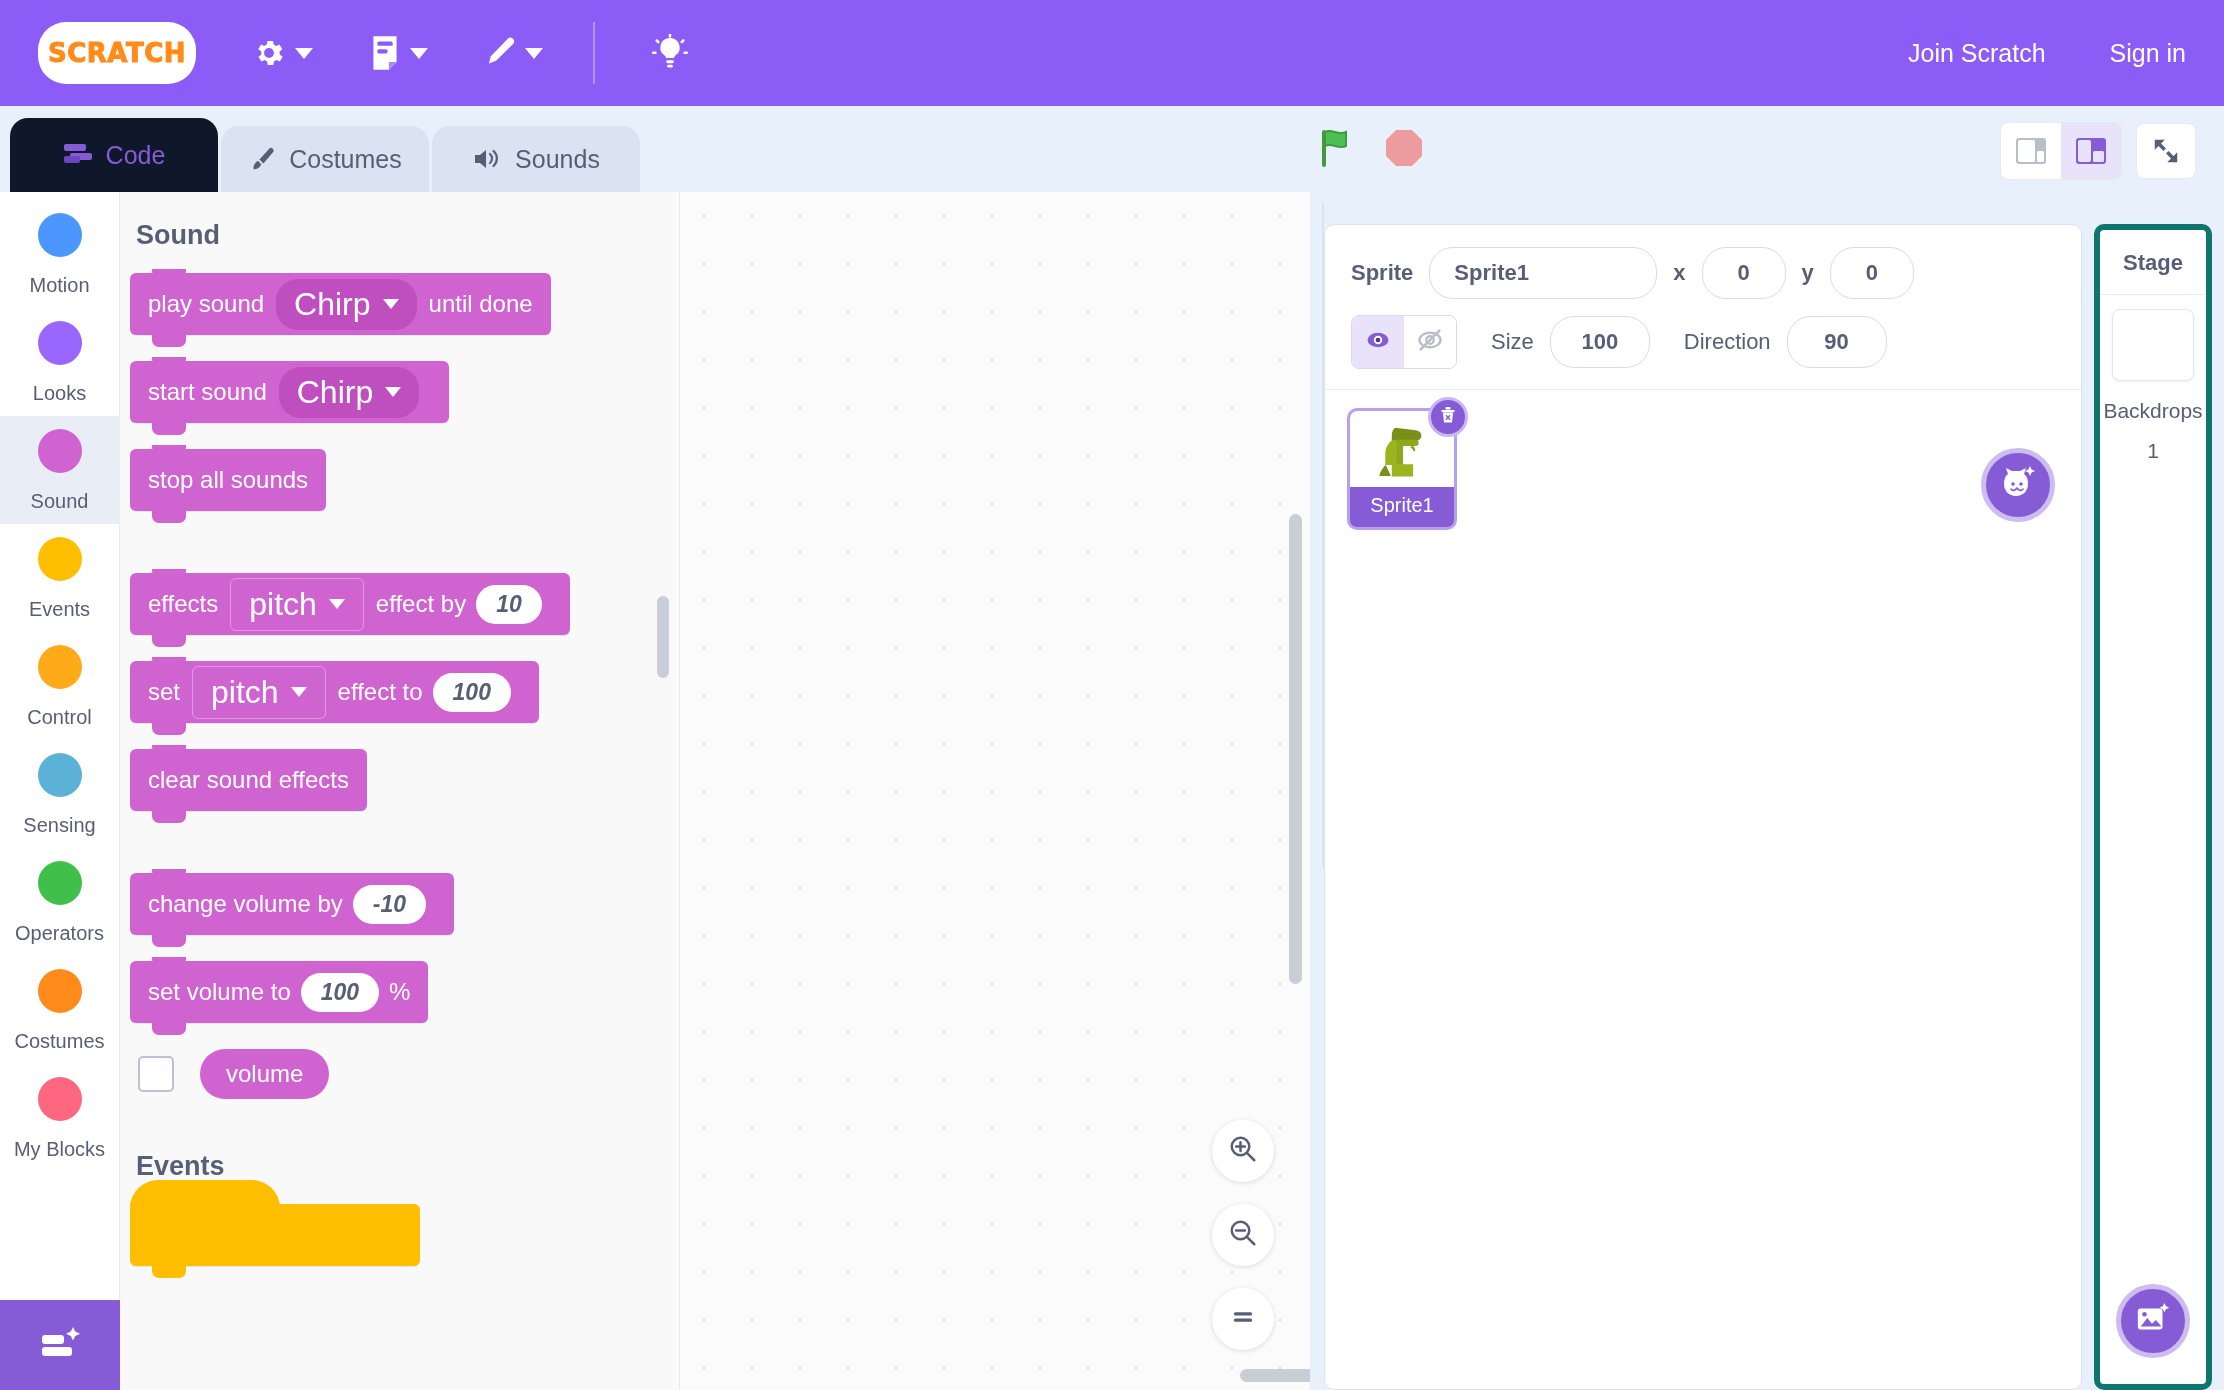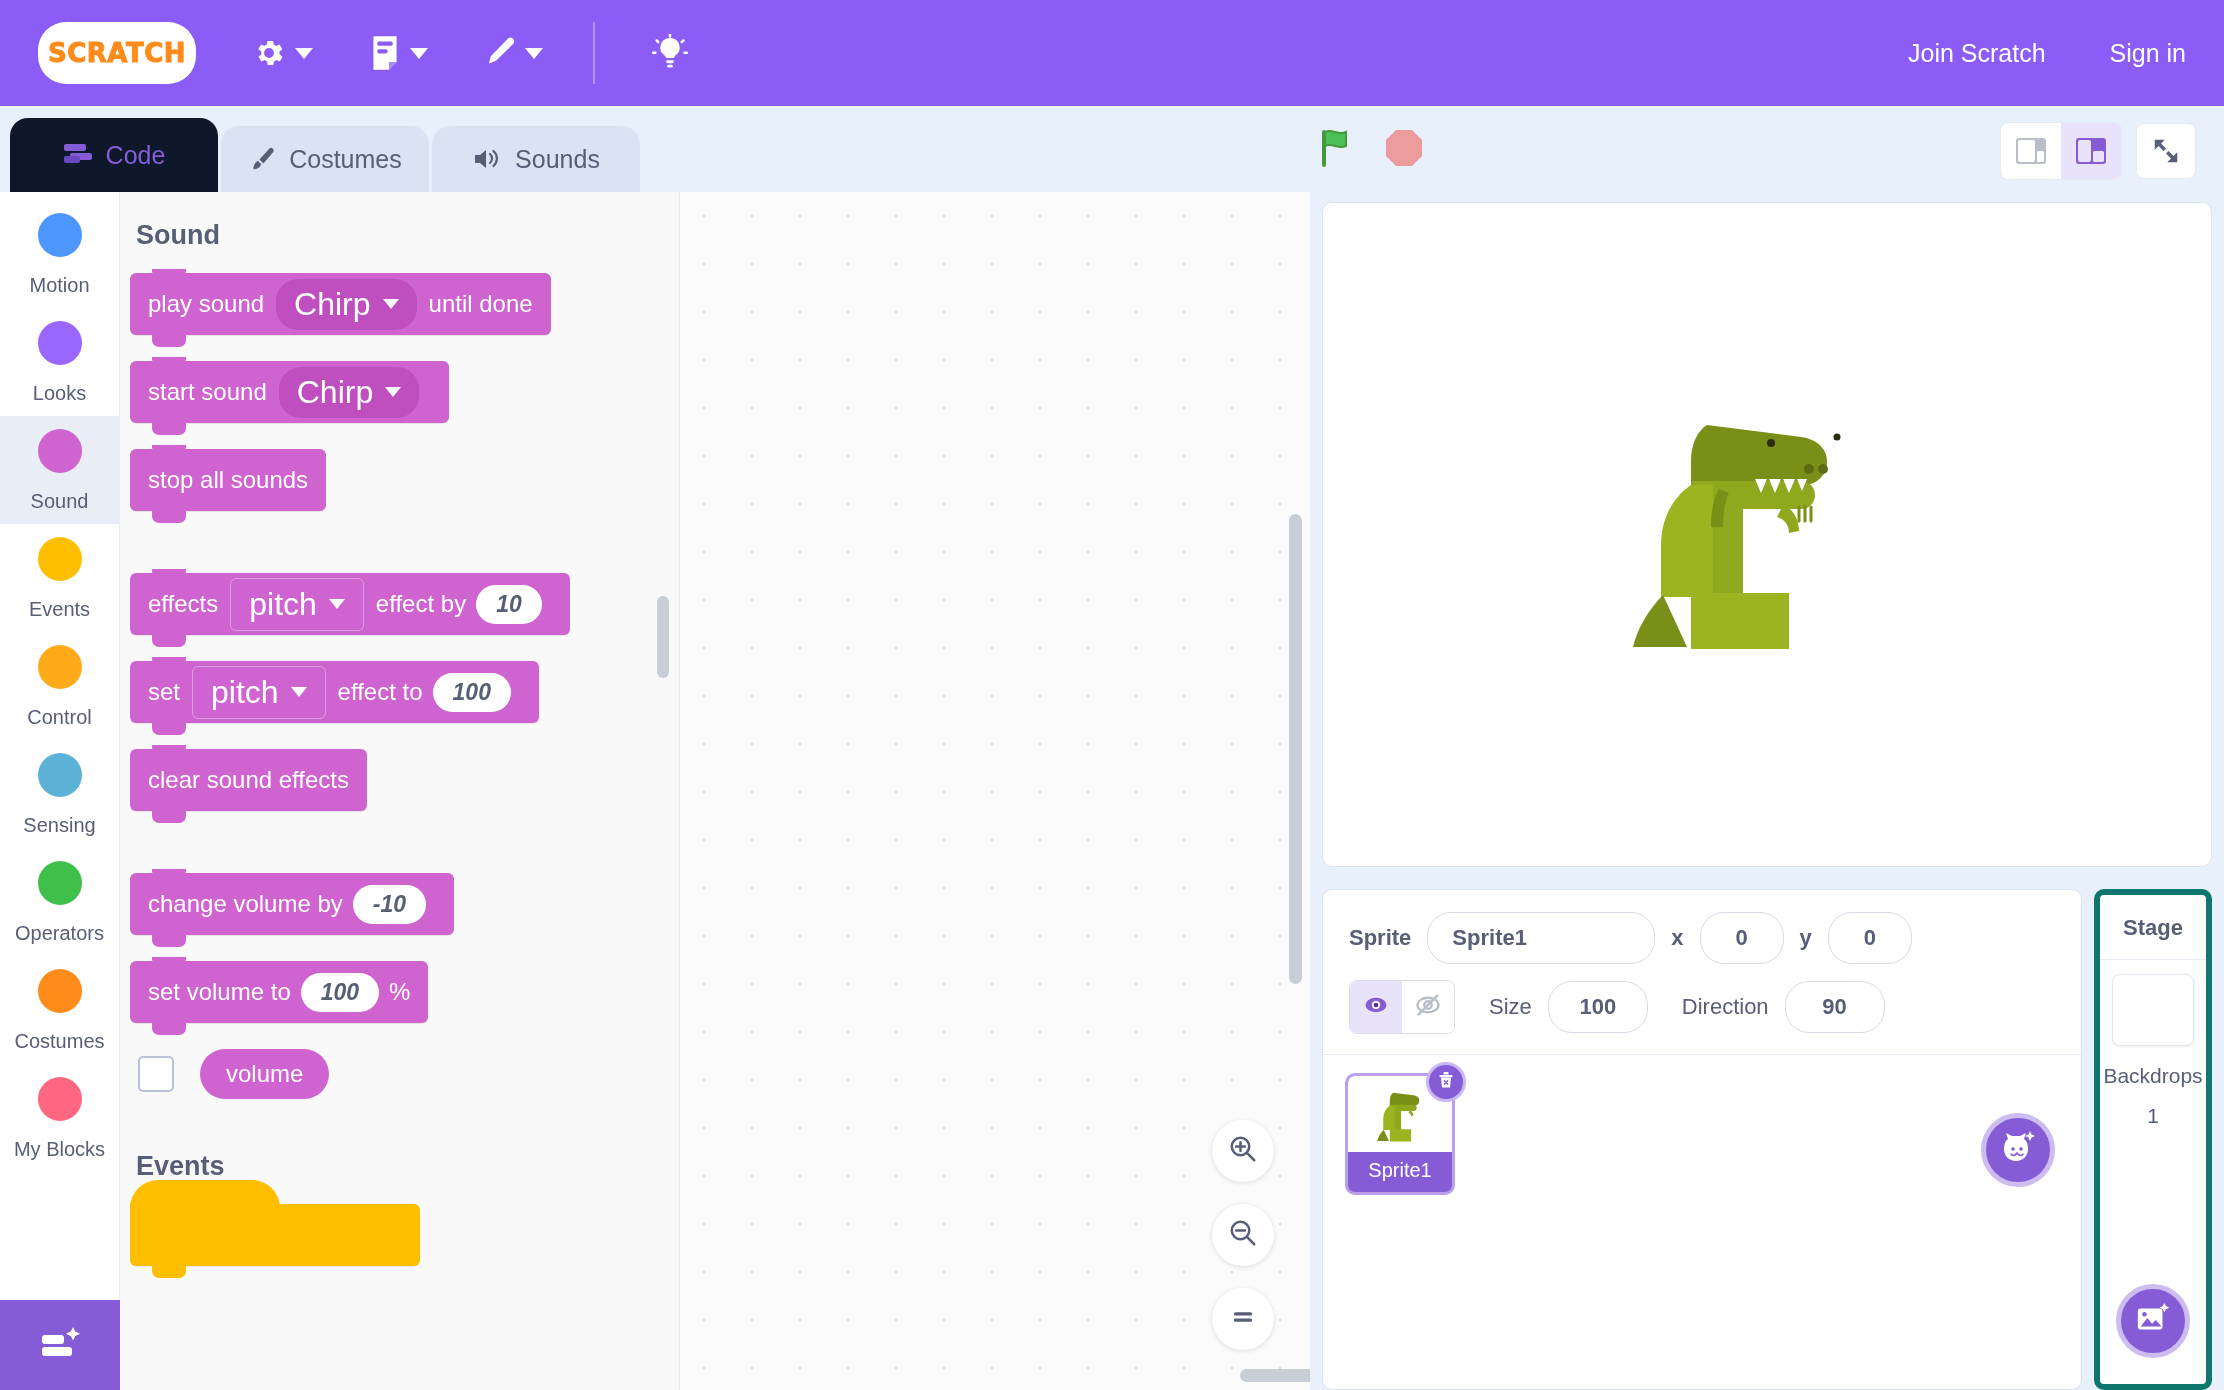--- a/index.html
+++ b/index.html
@@ -186,21 +186,21 @@
     position: absolute; right: 8px; top: 322px; width: 13px; height: 470px;
     background: #c9cdd6; border-radius: 7px; cursor: pointer;
   }
   .ws-hscroll {
     position: absolute; bottom: 8px; left: 560px; width: 290px; height: 13px;
     background: #c9cdd6; border-radius: 7px; cursor: pointer;
   }
 
   
   .right-col {
-    width: 914px; background: #e8f0fc; display: flex; flex-direction: column;
+    width: 914px; background: #e8f0fc; display: flex; flex-direction: row;
     padding: 10px 12px 0 12px;
   }
   .stage-wrap {
     background: #fff; border-radius: 10px; border: 1px solid #dbe3f0;
     height: 665px; position: relative; overflow: hidden;
   }
   .stage-sprite { position: absolute; left: 300px; top: 190px; }
 
   .lower-row { display: flex; gap: 12px; margin-top: 22px; flex: 1; }
   .sprite-pane {

